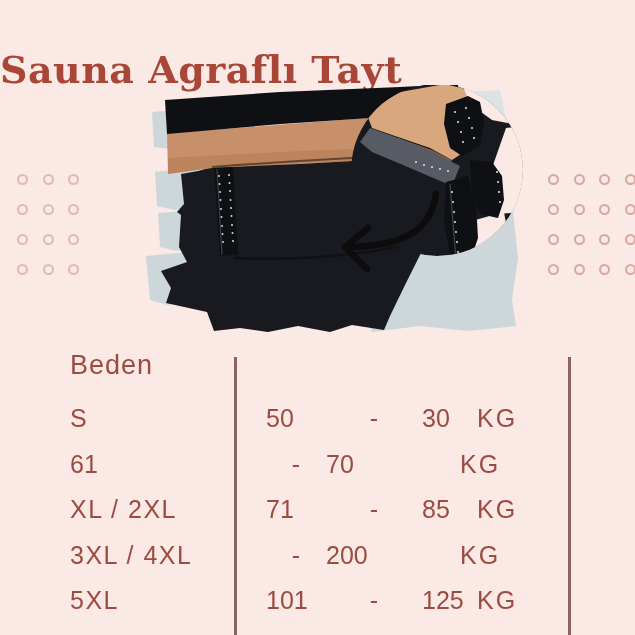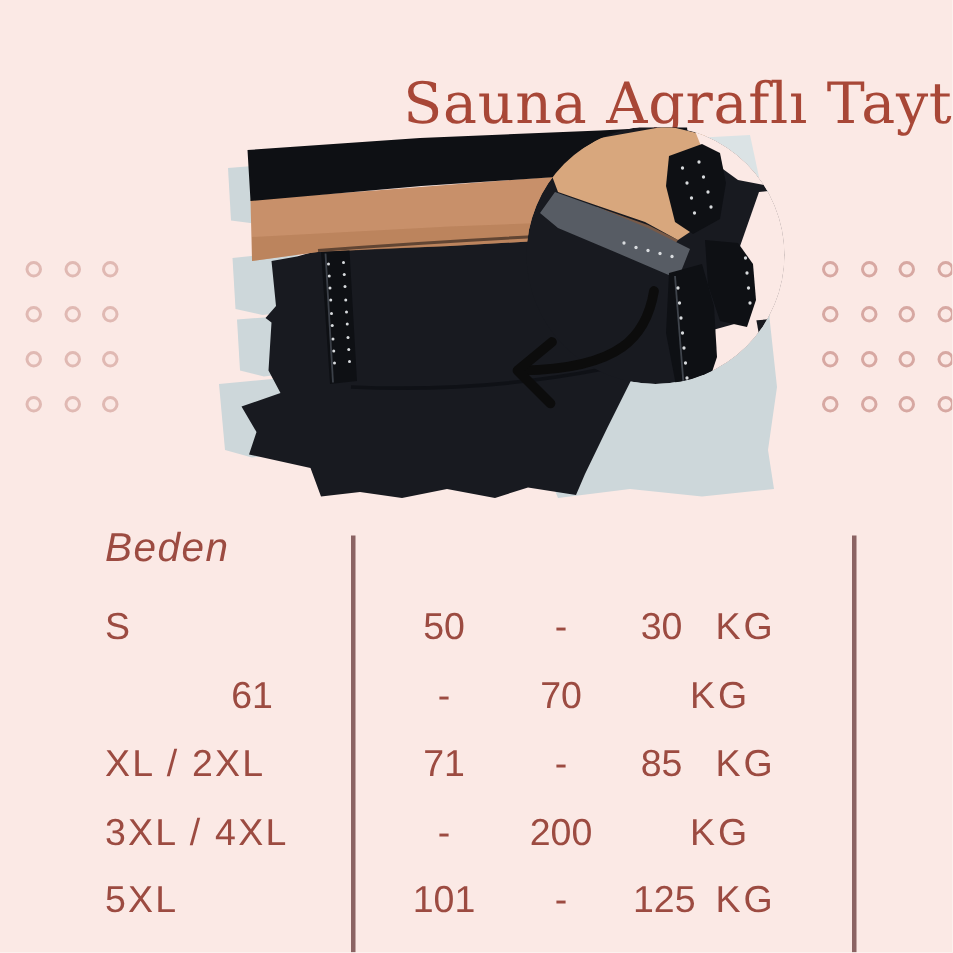--- a/index.html
+++ b/index.html
@@ -21,23 +21,23 @@
   }
   *{box-sizing:border-box}
   html,body{margin:0;padding:0}
   .canvas{
     position:relative;width:635px;height:635px;overflow:hidden;
     background:var(--page-bg);
     font-family:"Liberation Sans",sans-serif;
   }
   .title{
     position:absolute;top:24px;left:0;width:100%;
-    text-align:right;
+    text-align:left;
     font-family:"DejaVu Serif","Liberation Serif",serif;
-    font-weight:400;font-size:38px;line-height:1.1;
+    font-weight:700;font-size:38px;line-height:1.1;
     color:var(--title-text);letter-spacing:.5px;
   }
   
   .dots{position:absolute;display:grid;row-gap:19px;column-gap:14.5px}
   .dots-left{left:17px;top:174px}
   .dots-right{left:548px;top:174px}
   .ring{width:11px;height:11px;border:2px solid var(--ring-dot);border-radius:50%;background:transparent}
   .dots-left .ring{opacity:.75}
   
   .illustration{position:absolute;left:140px;top:85px;width:390px;height:260px}
@@ -50,33 +50,32 @@
   .f-deep{fill:var(--garment-black-deep)}
   .f-gray{fill:var(--garment-gray)}
   .f-bg{fill:var(--page-bg)}
   .s-arrow{stroke:var(--arrow-black);stroke-width:6.5;fill:none;stroke-linecap:round;stroke-linejoin:round}
   .hookdot{fill:var(--hook-dot)}
   
   .table-header{
     position:absolute;left:70px;top:351px;
     font-size:27px;line-height:1.1;letter-spacing:1px;
     color:var(--table-text);
-    font-style:italic;
   }
   .vline{position:absolute;top:357px;width:3px;height:278px;background:var(--divider-line)}
   .vline-1{left:234px}
   .vline-2{left:568px}
   .rows{position:absolute;left:0;top:396px;width:635px}
   .row{
     display:grid;grid-template-columns:196px 60px 96px 38px 17px auto;
     padding-left:70px;height:45.5px;align-items:center;
     font-size:25px;color:var(--table-text);
   }
   .cell-size{letter-spacing:1.5px}
-  .cell-min,.cell-max{text-align:center}
+  .cell-min,.cell-max{text-align:left}
   .cell-dash{text-align:center}
   .cell-unit{letter-spacing:2px}
 </style>
 </head>
 <body>
 
 <div class="canvas">
 
   <h1 class="title">Sauna Agraflı Tayt</h1>
 

